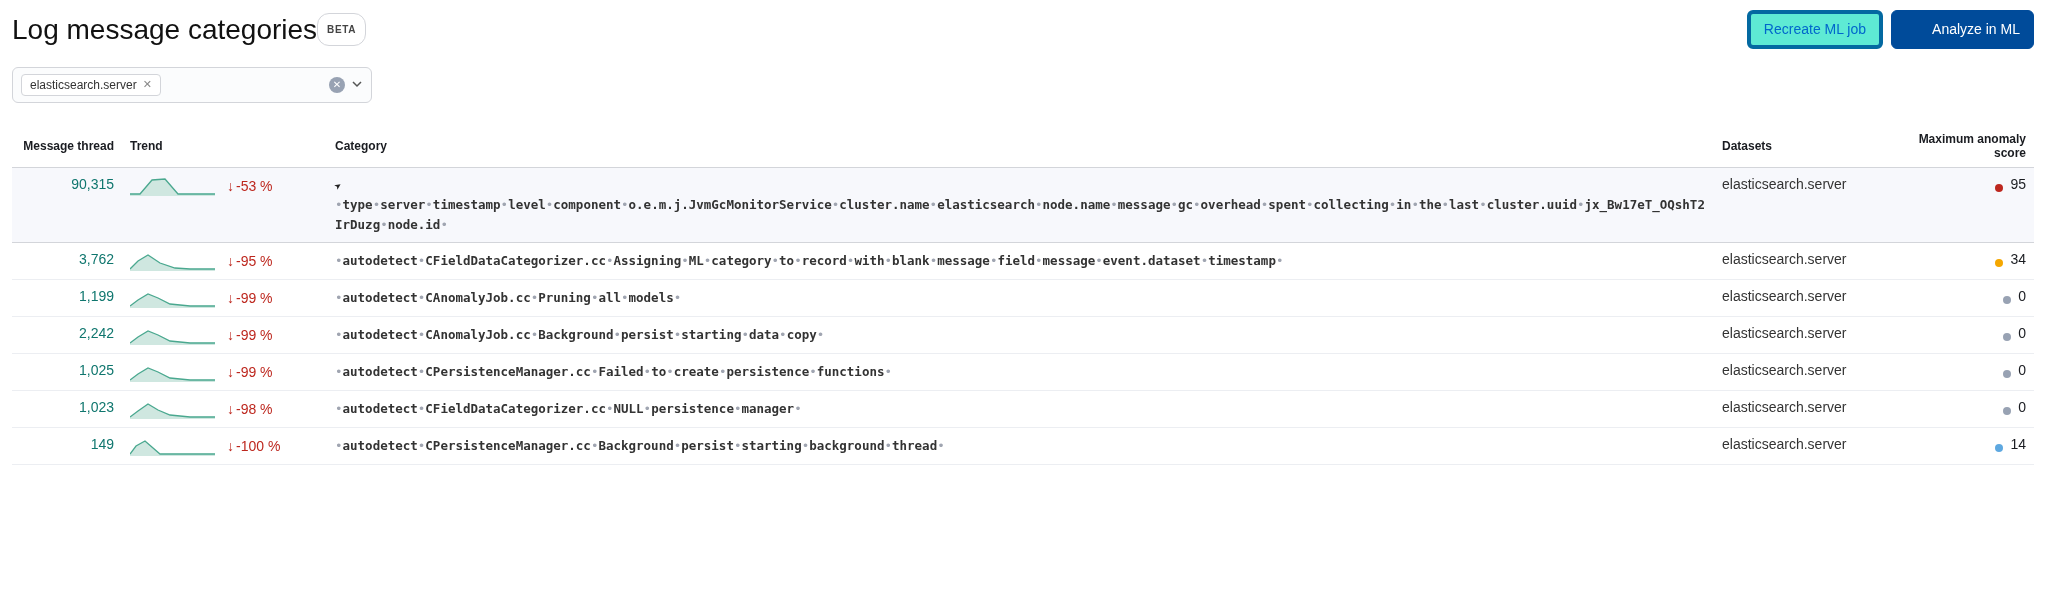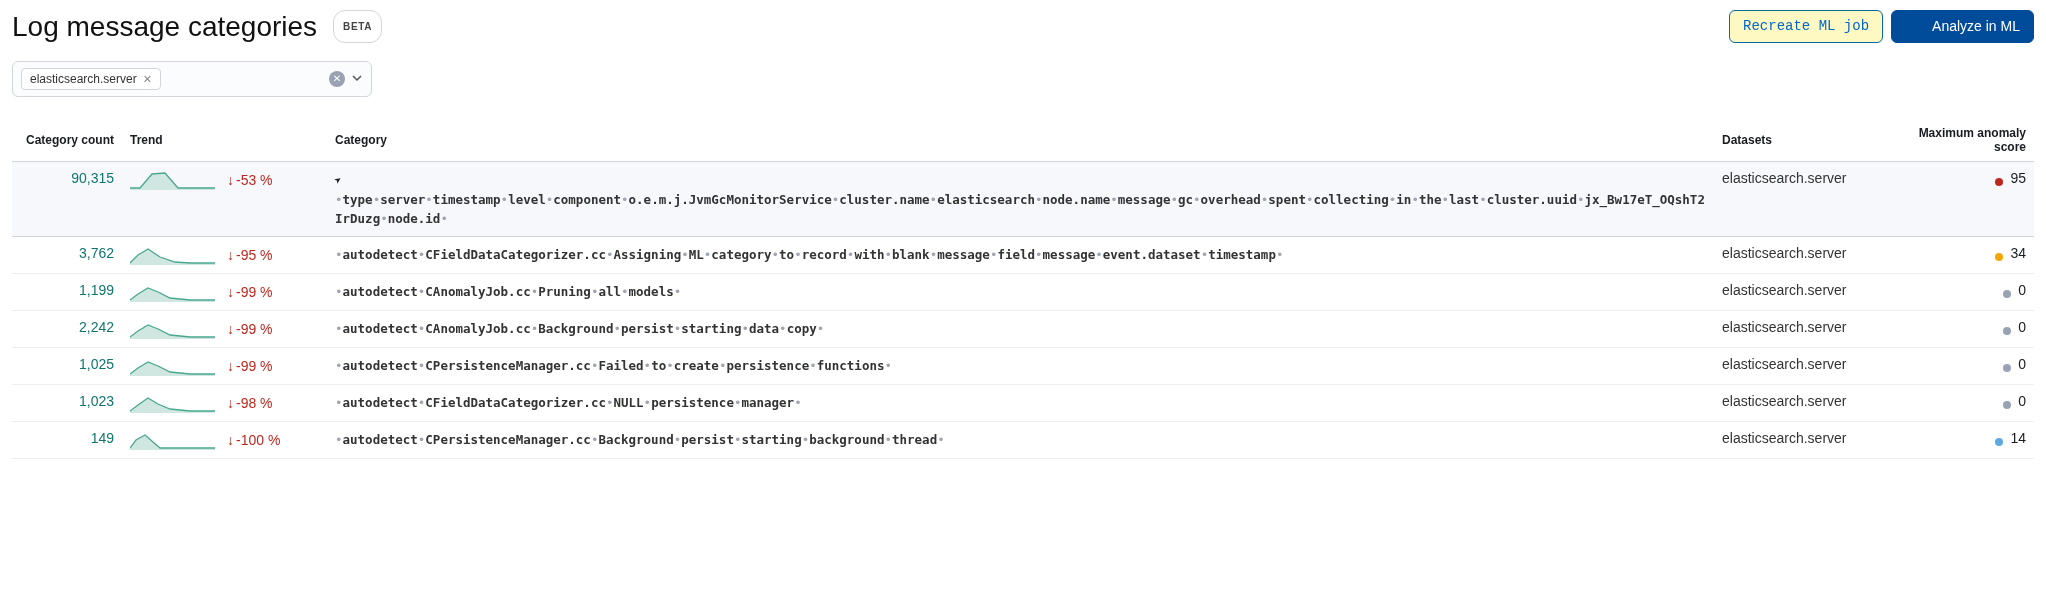--- a/index.html
+++ b/index.html
@@ -13,21 +13,21 @@
   }
   .header-row {
     display: flex;
     align-items: center;
     justify-content: space-between;
     margin-bottom: 18px;
   }
   .title-wrap {
     display: flex;
     align-items: flex-end;
-    gap: 16px;
+    gap: 0;
   }
   .page-title {
     font-size: 28px;
     font-weight: 400;
     color: #111;
   }
   .beta-badge {
     font-size: 10px;
     font-weight: 700;
     letter-spacing: 0.6px;
@@ -43,24 +43,23 @@
   }
   .btn {
     font-size: 14px;
     padding: 7px 13px;
     border-radius: 6px;
     cursor: pointer;
     font-weight: 400;
     line-height: 1.2;
   }
   .btn-outline {
-    background: #fef9c3;
+    background: #5eead4;
     color: #0066cc;
-    border: 1px solid #0369a1;
-    font-family: Liberation Mono, monospace;
+    border: 4px solid #0369a1;
   }
   .btn-fill {
     background: #004b9a;
     color: #fff;
     border: 1px solid #004b9a;
     padding-left: 40px;
   }
   .filter-bar {
     display: inline-flex;
     align-items: center;
@@ -198,21 +197,21 @@
   <span class="filter-dropdown">
     <svg width="12" height="12" viewBox="0 0 12 12">
         <path d="M2 4 L6 8 L10 4" fill="none" stroke="#555" stroke-width="1.5"></path>
       </svg>
   </span>
 </div>
 
 <table>
   <thead>
     <tr>
-      <th class="msg-col">Category count</th>
+      <th class="msg-col">Message thread</th>
       <th class="trend-col">Trend</th>
       <th class="cat-col">Category</th>
       <th class="ds-col">Datasets</th>
       <th class="anom-col">Maximum anomaly score</th>
     </tr>
   </thead>
   <tbody id="tbody">
       <tr>
         <td class="msg-col"><span class="msg-val">90,315</span></td>
         <td class="trend-col">

